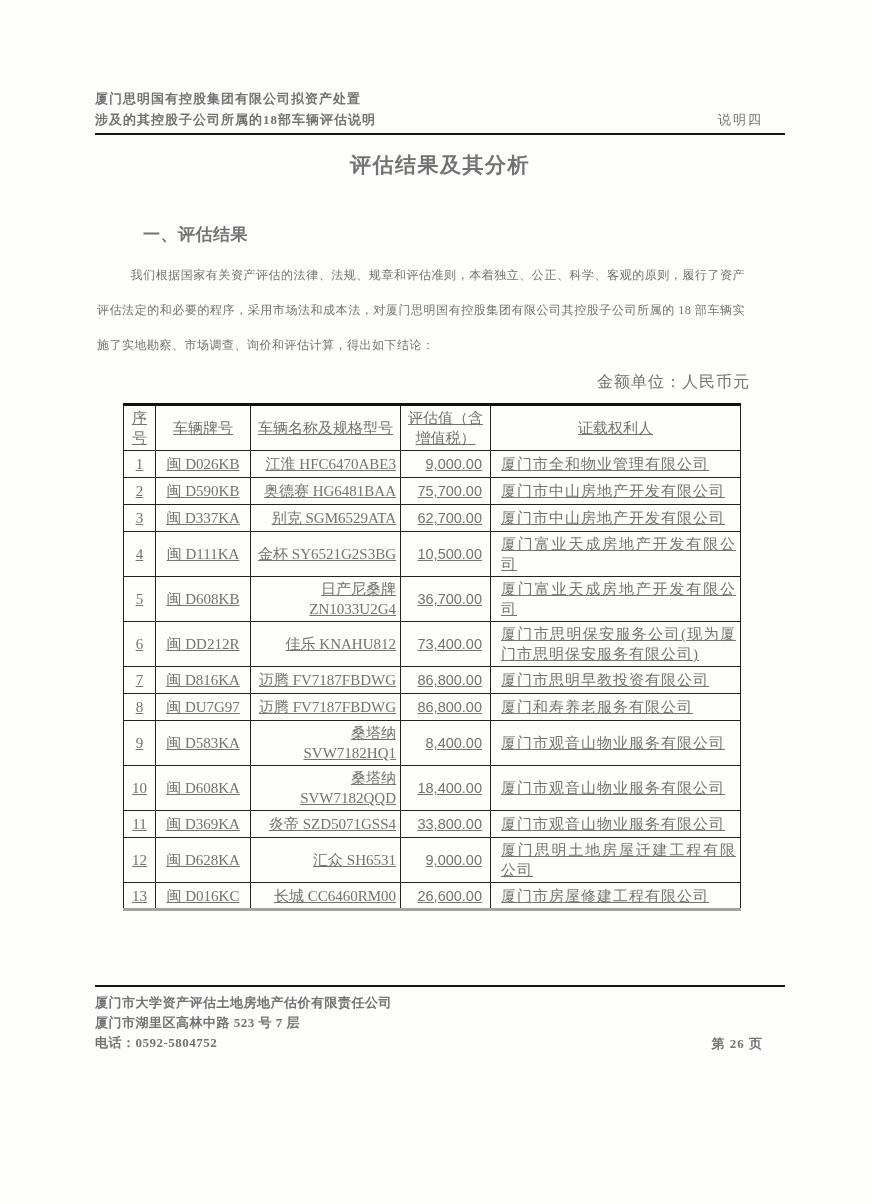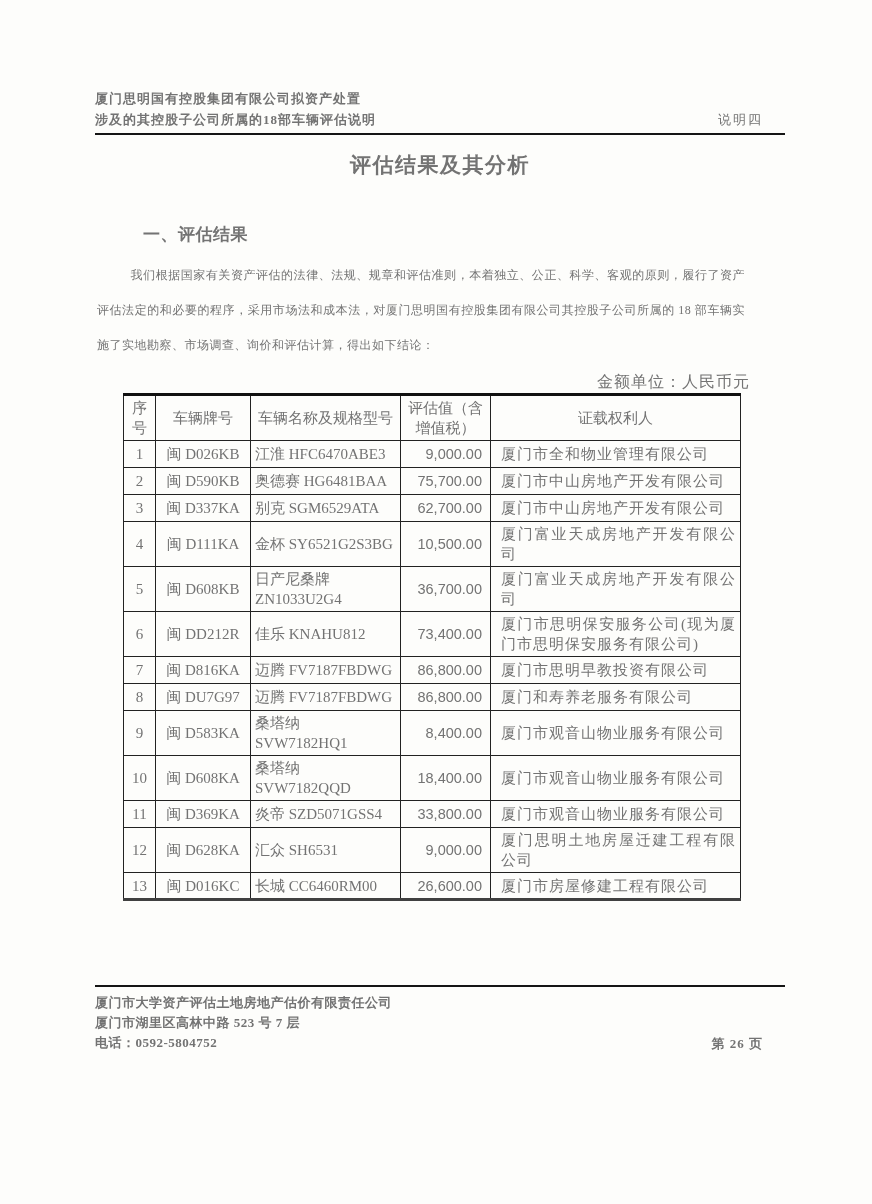--- a/index.html
+++ b/index.html
@@ -73,28 +73,29 @@
   }
   .unit-note {
     margin-top: 9px;
     margin-right: 35px;
     text-align: right;
     font-size: 16px;
     letter-spacing: 1px;
   }
   
   table.vehicle-table {
-    margin-top: 0;
+    margin-top: 10px;
     margin-left: 28px;
     border-collapse: collapse;
     table-layout: fixed;
     width: 617px;
     font-size: 15px;
     border-top: 3px solid #111;
-    border-bottom: 3px solid #404040;
+    border-bottom: 3px solid #a3a3a3;
+    text-decoration: underline;
   }
   .vehicle-table th, .vehicle-table td {
     border: 1px solid #222;
     padding: 2px 4px;
     line-height: 20px;
     vertical-align: middle;
     font-weight: normal;
   }
   .vehicle-table col.c-no    { width: 32px; }
   .vehicle-table col.c-plate { width: 95px; }
@@ -102,21 +103,21 @@
   .vehicle-table col.c-value { width: 90px; }
   .vehicle-table col.c-owner { width: 250px; }
   .vehicle-table thead th {
     text-align: center;
     border-bottom: 1.5px solid #222;
     height: 44px;
   }
   .vehicle-table tbody tr { height: 27px; }
   .vehicle-table td.cell-no    { text-align: center; }
   .vehicle-table td.cell-plate { text-align: center; }
-  .vehicle-table td.cell-name  { text-align: left; }
+  .vehicle-table td.cell-name  { text-align: right; }
   .vehicle-table td.cell-value { text-align: right; padding-right: 8px; font-family: "Liberation Sans", sans-serif; font-size: 14.5px; }
   .vehicle-table td.cell-owner {
     text-align: justify;
     text-justify: inter-character;
     padding-left: 10px;
     letter-spacing: 1px;
   }
   
   .doc-footer {
     position: absolute;

